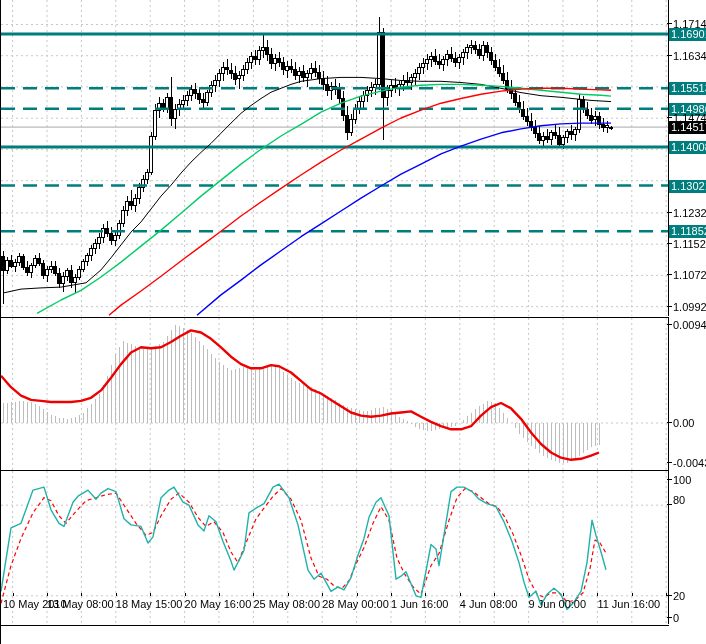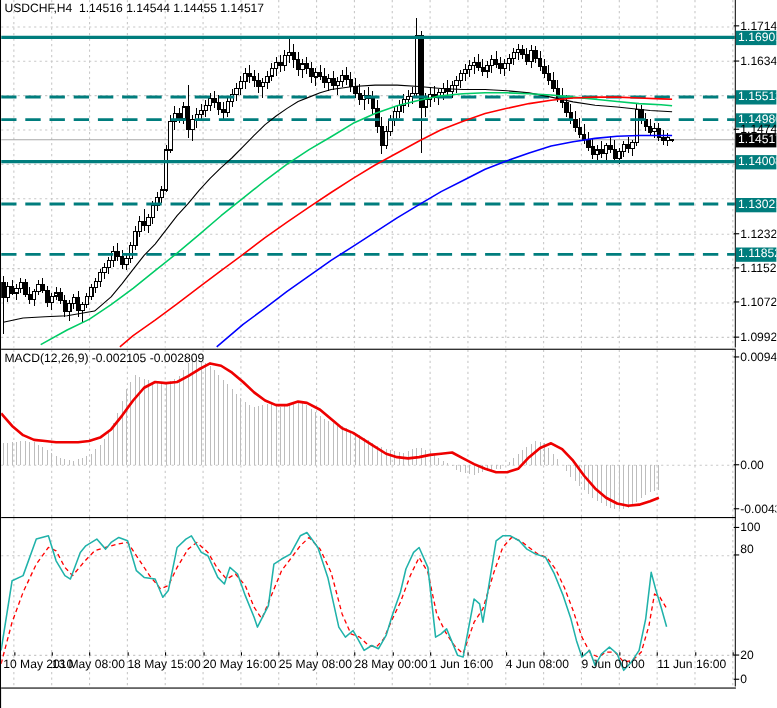--- a/index.html
+++ b/index.html
@@ -364,21 +364,20 @@
         <line x1="0" y1="88.2" x2="667" y2="88.2" stroke="#007d7d" stroke-width="2.6" stroke-dasharray="14 8"></line>
         <line x1="0" y1="108.8" x2="667" y2="108.8" stroke="#007d7d" stroke-width="2.6" stroke-dasharray="14 8"></line>
         <line x1="0" y1="185.5" x2="667" y2="185.5" stroke="#007d7d" stroke-width="2.6" stroke-dasharray="14 8"></line>
         <line x1="0" y1="231.2" x2="667" y2="231.2" stroke="#007d7d" stroke-width="2.6" stroke-dasharray="14 8"></line>
         <polyline points="2,293 20,289.1 40,287.9 60,287.1 85,282.8 100,269.9 110,257.8 120,244.9 130,232.1 140,221.9 150,209 160,196.1 170,185.2 180,173.1 190,162.1 200,152.4 210,143.4 220,133.2 230,123.1 240,113.3 250,105.5 260,98.5 270,92.2 280,88.3 290,84.4 300,81.3 320,78.6 340,77.4 360,77.4 380,78.6 400,80.5 420,81.3 440,81.3 460,82.5 480,84.4 500,88.3 520,92.6 540,95.7 560,97.3 575,98.9 590,100.4 610,101.6" fill="none" stroke="#000000" stroke-width="1" stroke-linejoin="round"></polyline>
         <polyline points="36,313.3 60,300 80,290.3 100,277 120,262.1 140,246.1 160,230.1 180,213.3 200,196.1 220,180.1 240,164.1 260,149.3 280,136 300,124.3 320,112.1 340,103.2 360,96.1 380,91.1 400,87.1 420,85.2 440,84.4 460,84.4 480,85.2 500,86.4 520,88.3 540,90.3 560,92.2 580,94.2 600,95.3 610,96.1" fill="none" stroke="#00cc66" stroke-width="1.4" stroke-linejoin="round"></polyline>
         <polyline points="108,315.3 120,305.1 140,291 160,276.2 180,261 200,246.1 220,231.3 240,216 260,202 280,188.3 300,175 320,162.1 340,150 360,139.1 380,128.2 400,118 420,110.2 440,103.2 460,98.5 480,94.2 500,91.1 520,89.1 540,88.3 560,88.3 580,89.1 600,89.9 610,90.3" fill="none" stroke="#ff0000" stroke-width="1.4" stroke-linejoin="round"></polyline>
         <polyline points="196,315.3 220,294.9 240,280.1 260,264.9 280,250.8 300,236.7 320,223.9 340,211 360,198.1 380,186 400,174.2 420,164.1 440,153.9 460,146.1 480,139.1 500,132.8 520,128.9 540,125.8 560,123.9 580,123.1 600,123.1 610,123.1" fill="none" stroke="#0000ff" stroke-width="1.4" stroke-linejoin="round"></polyline>
         <line x1="667.5" y1="0" x2="667.5" y2="316" stroke="#000" stroke-width="1"></line>
       </svg>
-    <div class="paneltitle">USDCHF,H4  1.14516 1.14544 1.14455 1.14517</div>
   </div>
   <div class="sep" style="top:317px;"></div>
   <div class="panel" id="panel-macd" style="top:318px;height:152px;width:706px;">
     <svg id="svg-macd" width="668" height="152">
         <line x1="11.6" y1="0" x2="11.6" y2="152" stroke="#c8c8c8" stroke-width="1" stroke-dasharray="2 3"></line>
         <line x1="46.0" y1="0" x2="46.0" y2="152" stroke="#c8c8c8" stroke-width="1" stroke-dasharray="2 3"></line>
         <line x1="80.4" y1="0" x2="80.4" y2="152" stroke="#c8c8c8" stroke-width="1" stroke-dasharray="2 3"></line>
         <line x1="114.8" y1="0" x2="114.8" y2="152" stroke="#c8c8c8" stroke-width="1" stroke-dasharray="2 3"></line>
         <line x1="149.2" y1="0" x2="149.2" y2="152" stroke="#c8c8c8" stroke-width="1" stroke-dasharray="2 3"></line>
         <line x1="183.6" y1="0" x2="183.6" y2="152" stroke="#c8c8c8" stroke-width="1" stroke-dasharray="2 3"></line>
@@ -543,21 +542,20 @@
         <line x1="574" y1="105.0" x2="574" y2="141.8" stroke="#bdbdbd" stroke-width="1" shape-rendering="crispEdges"></line>
         <line x1="578" y1="105.0" x2="578" y2="138.1" stroke="#bdbdbd" stroke-width="1" shape-rendering="crispEdges"></line>
         <line x1="582" y1="105.0" x2="582" y2="134.5" stroke="#bdbdbd" stroke-width="1" shape-rendering="crispEdges"></line>
         <line x1="586" y1="105.0" x2="586" y2="131.8" stroke="#bdbdbd" stroke-width="1" shape-rendering="crispEdges"></line>
         <line x1="590" y1="105.0" x2="590" y2="129.2" stroke="#bdbdbd" stroke-width="1" shape-rendering="crispEdges"></line>
         <line x1="594" y1="105.0" x2="594" y2="128.1" stroke="#bdbdbd" stroke-width="1" shape-rendering="crispEdges"></line>
         <line x1="598" y1="105.0" x2="598" y2="127.1" stroke="#bdbdbd" stroke-width="1" shape-rendering="crispEdges"></line>
         <polyline points="0,57.7 10,69.2 20,77.6 30,81.9 40,82.9 50,84 60,84 70,84 80,82.9 90,79.8 100,72.4 110,59.8 120,46.1 130,34.5 140,29.3 150,30.3 160,29.3 170,24 180,17.7 190,12.4 200,14.5 210,20.8 220,29.3 230,38.7 240,46.1 250,50.3 260,50.3 270,47.1 278,48.2 290,54.5 300,62.9 310,71.3 320,75.5 330,81.9 340,88.2 350,94.5 360,97.6 370,98.7 380,97.6 390,95.5 400,94.5 410,93.4 420,98.7 430,103.9 440,108.2 450,111.3 460,111.3 470,108.2 480,97.6 490,89.2 500,85 510,90.3 520,100.8 530,114.5 540,126 550,134.5 560,139.7 570,141.8 580,140.8 590,137.6 598,134.5" fill="none" stroke="#ee0000" stroke-width="2.4" stroke-linejoin="round"></polyline>
         <line x1="667.5" y1="0" x2="667.5" y2="152" stroke="#000" stroke-width="1"></line>
       </svg>
-    <div class="paneltitle">MACD(12,26,9) -0.002105 -0.002809</div>
   </div>
   <div class="sep" style="top:470px;"></div>
   <div class="panel" id="panel-stoch" style="top:471px;height:154px;width:706px;">
     <svg id="svg-stoch" width="668" height="154">
         <line x1="11.6" y1="0" x2="11.6" y2="153" stroke="#c8c8c8" stroke-width="1" stroke-dasharray="2 3"></line>
         <line x1="46.0" y1="0" x2="46.0" y2="153" stroke="#c8c8c8" stroke-width="1" stroke-dasharray="2 3"></line>
         <line x1="80.4" y1="0" x2="80.4" y2="153" stroke="#c8c8c8" stroke-width="1" stroke-dasharray="2 3"></line>
         <line x1="114.8" y1="0" x2="114.8" y2="153" stroke="#c8c8c8" stroke-width="1" stroke-dasharray="2 3"></line>
         <line x1="149.2" y1="0" x2="149.2" y2="153" stroke="#c8c8c8" stroke-width="1" stroke-dasharray="2 3"></line>
         <line x1="183.6" y1="0" x2="183.6" y2="153" stroke="#c8c8c8" stroke-width="1" stroke-dasharray="2 3"></line>

